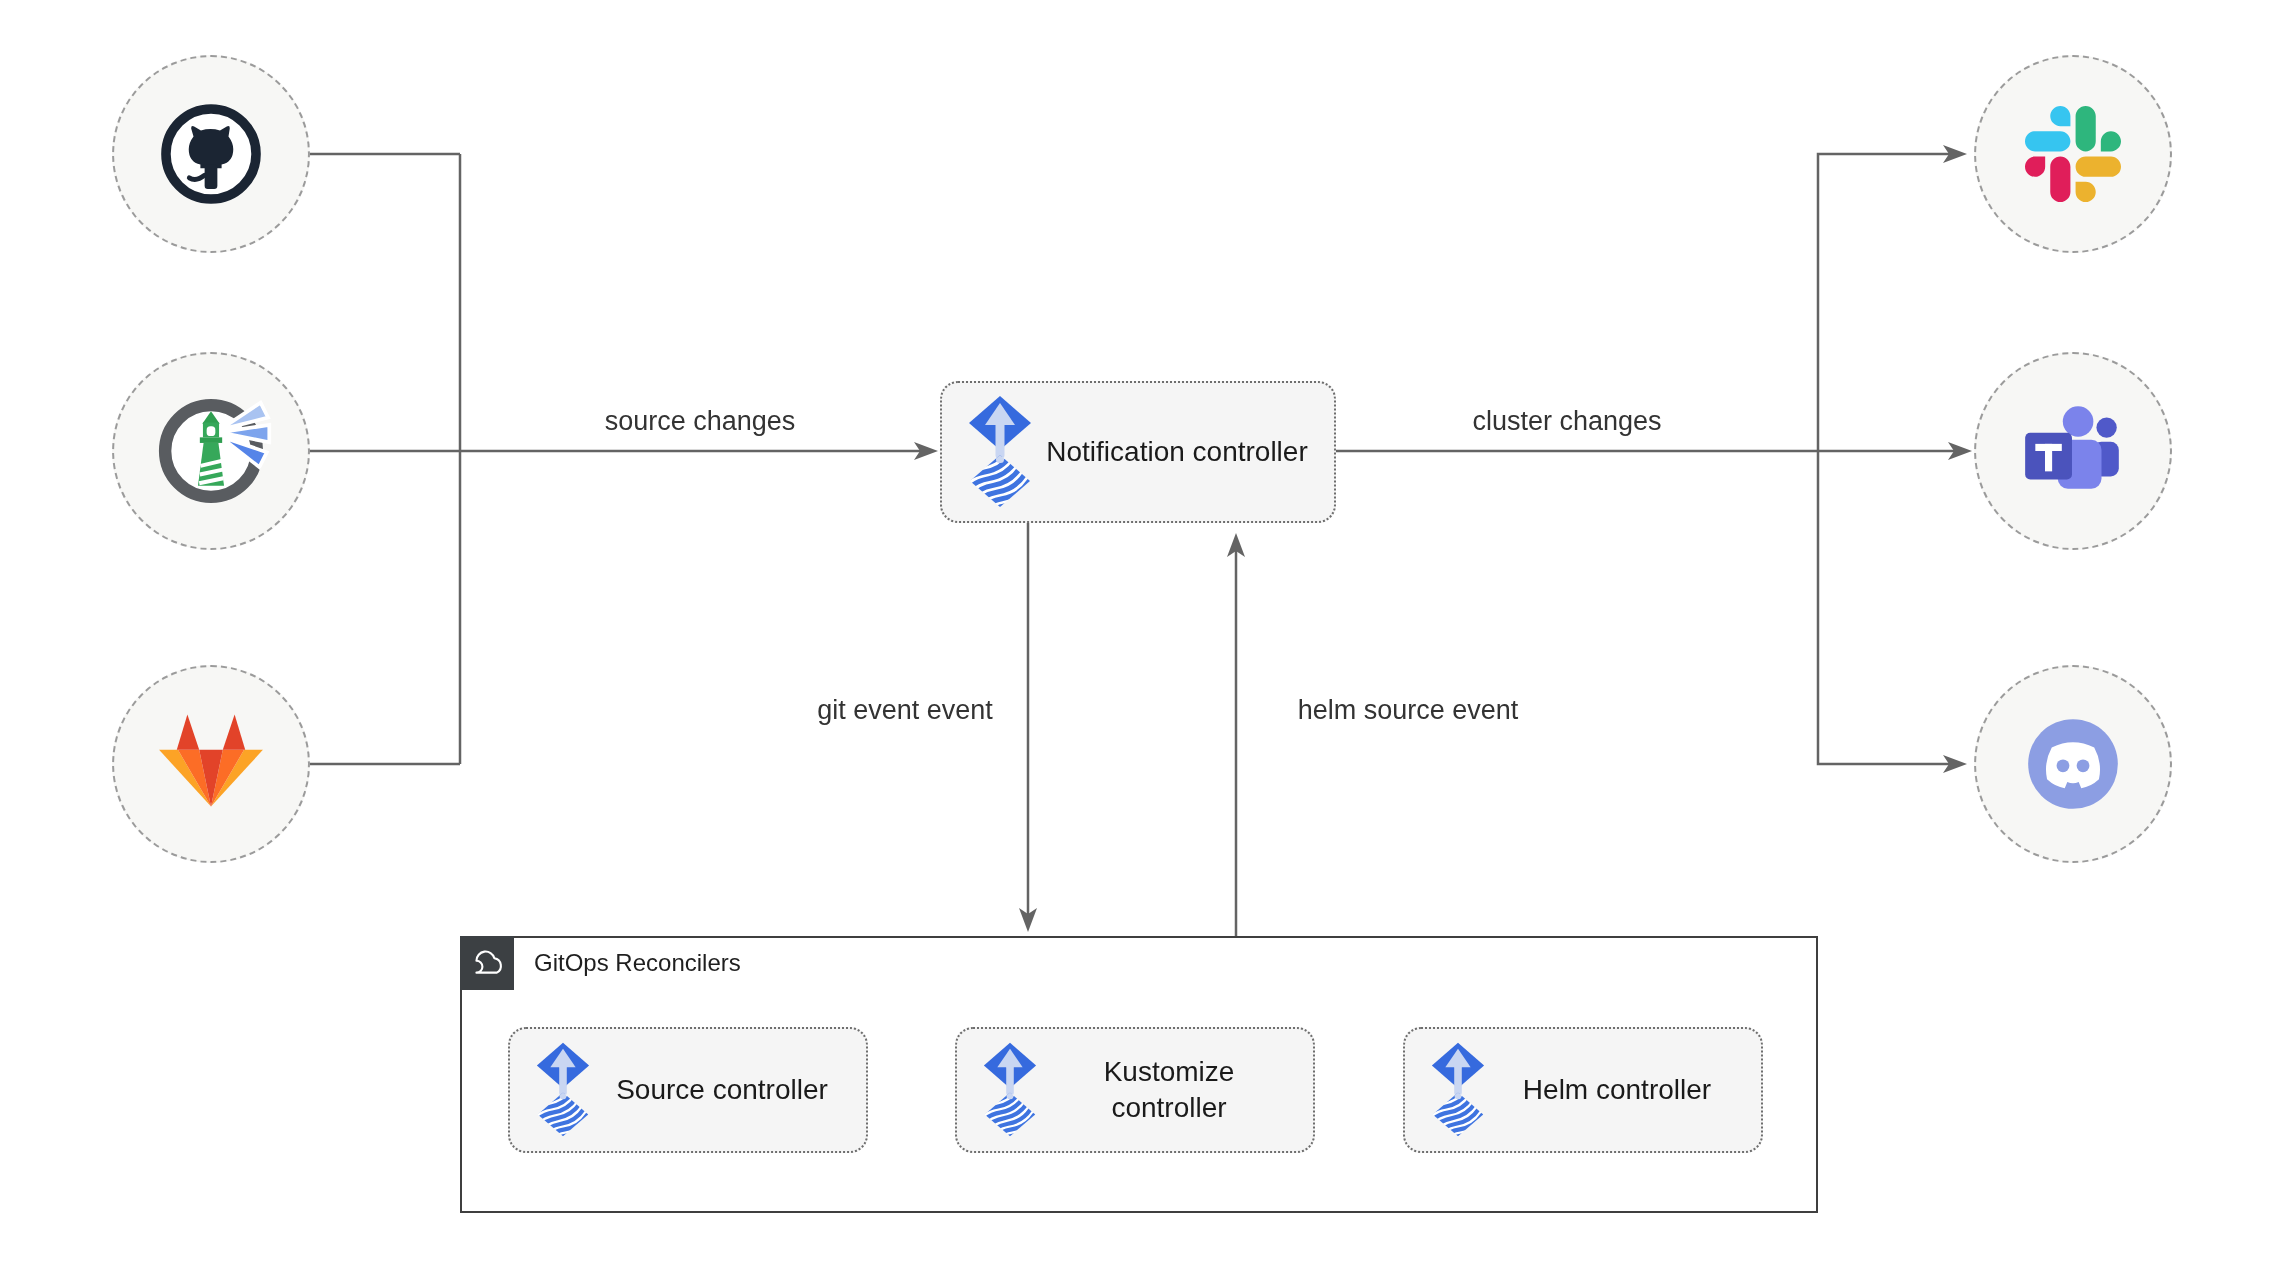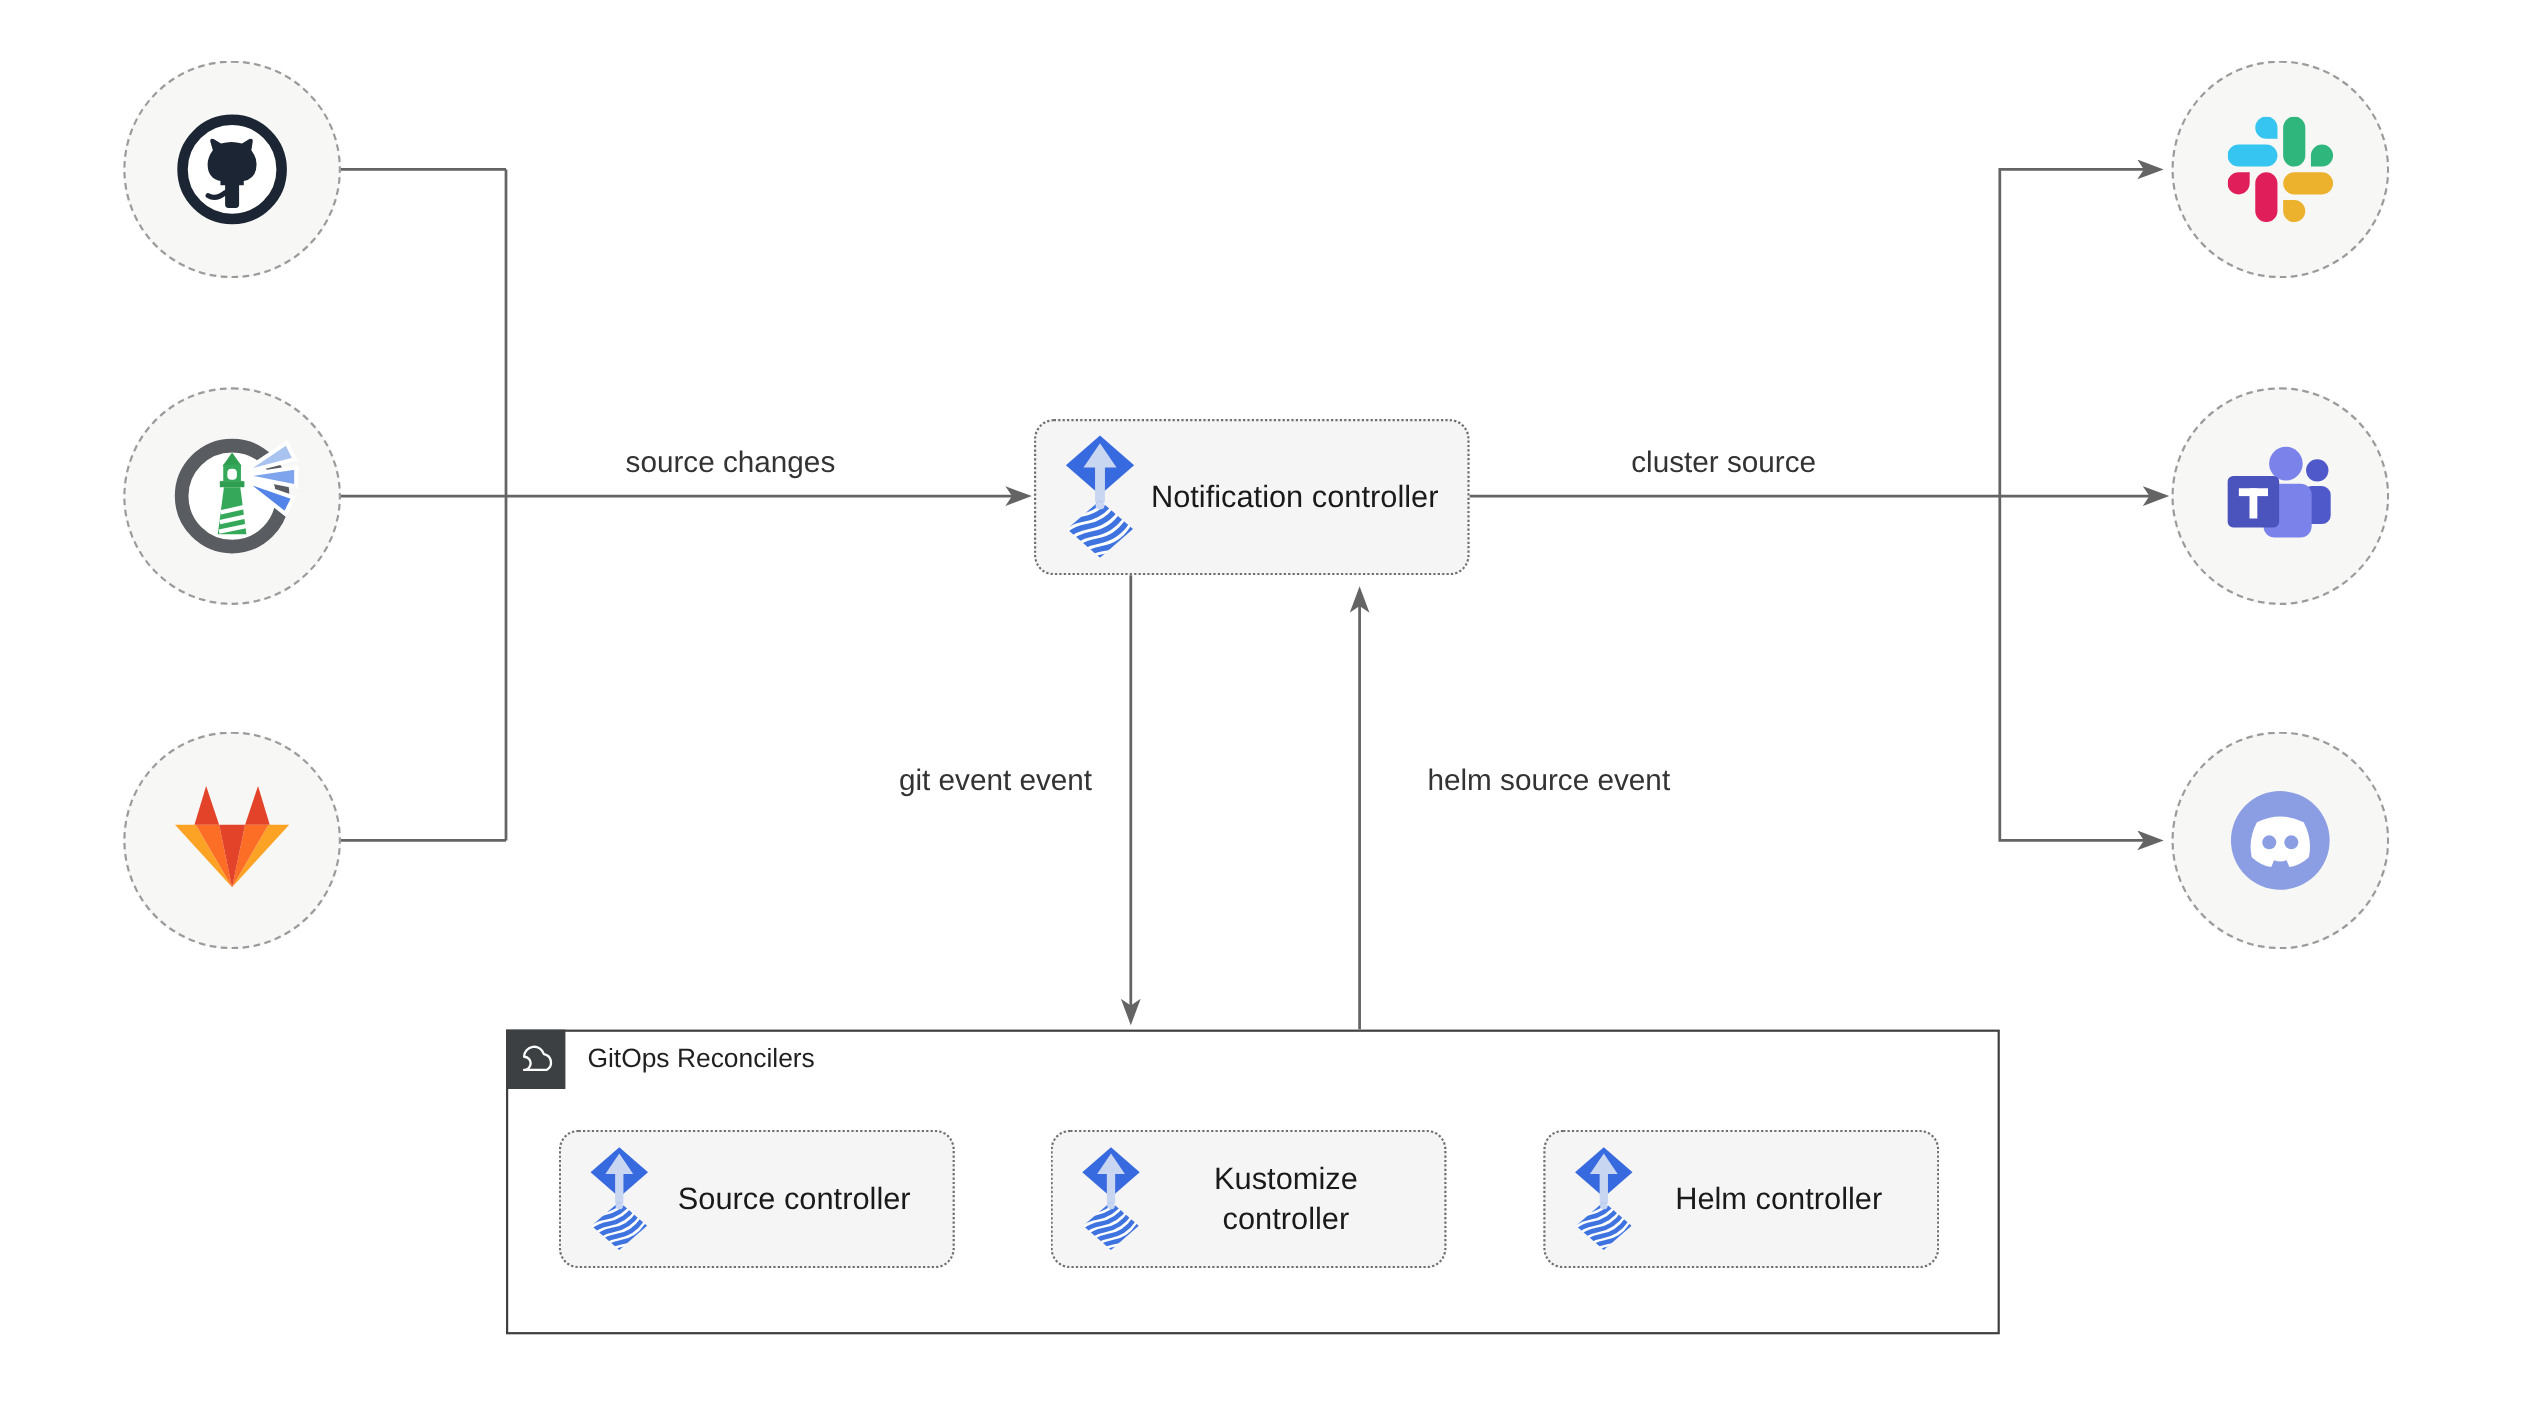--- a/index.html
+++ b/index.html
@@ -182,22 +182,22 @@
       </svg>
   </div>
 
   <div class="ctl-box" style="left:940px;top:381px;width:396px;height:142px;">
     <svg class="flux" width="64" height="114">
         <use href="#ic-flux"></use>
       </svg>
     <div class="ctl-label">Notification controller</div>
   </div>
 
-  <div class="edge-label" style="left:664px;top:421px;text-align:center;">source changes</div>
-  <div class="edge-label" style="left:1567px;top:421px;">cluster source</div>
+  <div class="edge-label" style="left:700px;top:421px;text-align:center;">source changes</div>
+  <div class="edge-label" style="left:1567px;top:421px;">cluster changes</div>
   <div class="edge-label" style="left:905px;top:710px;">git event event</div>
   <div class="edge-label" style="left:1408px;top:710px;">helm source event</div>
 
   <div class="container-box">
     <div class="container-badge">
       <svg width="40" height="31">
           <use href="#ic-cloud"></use>
         </svg>
     </div>
     <div class="container-title">GitOps Reconcilers</div>

